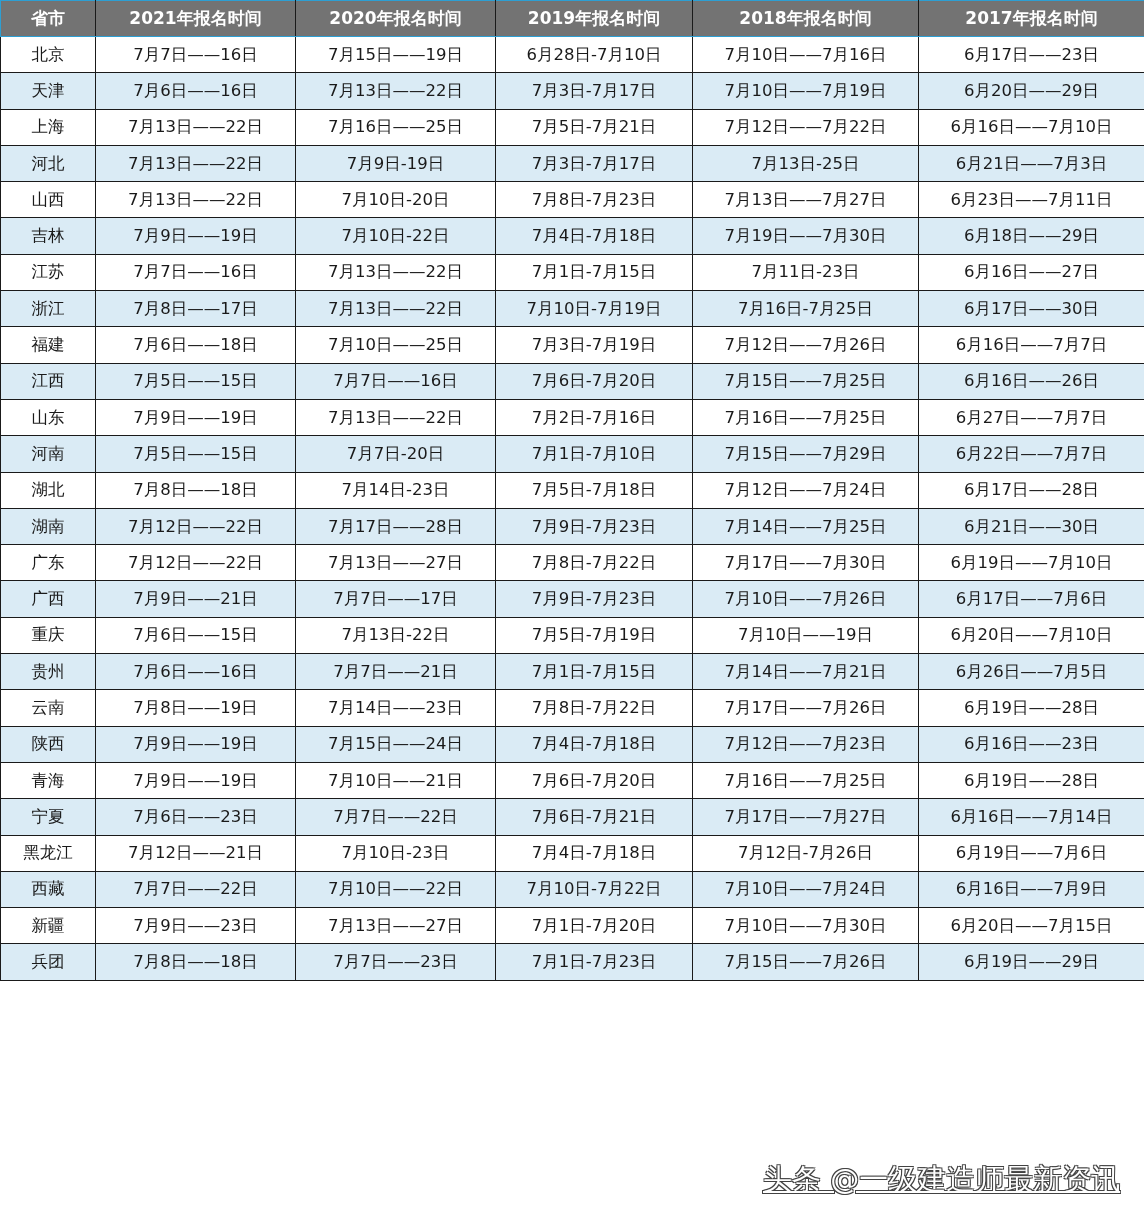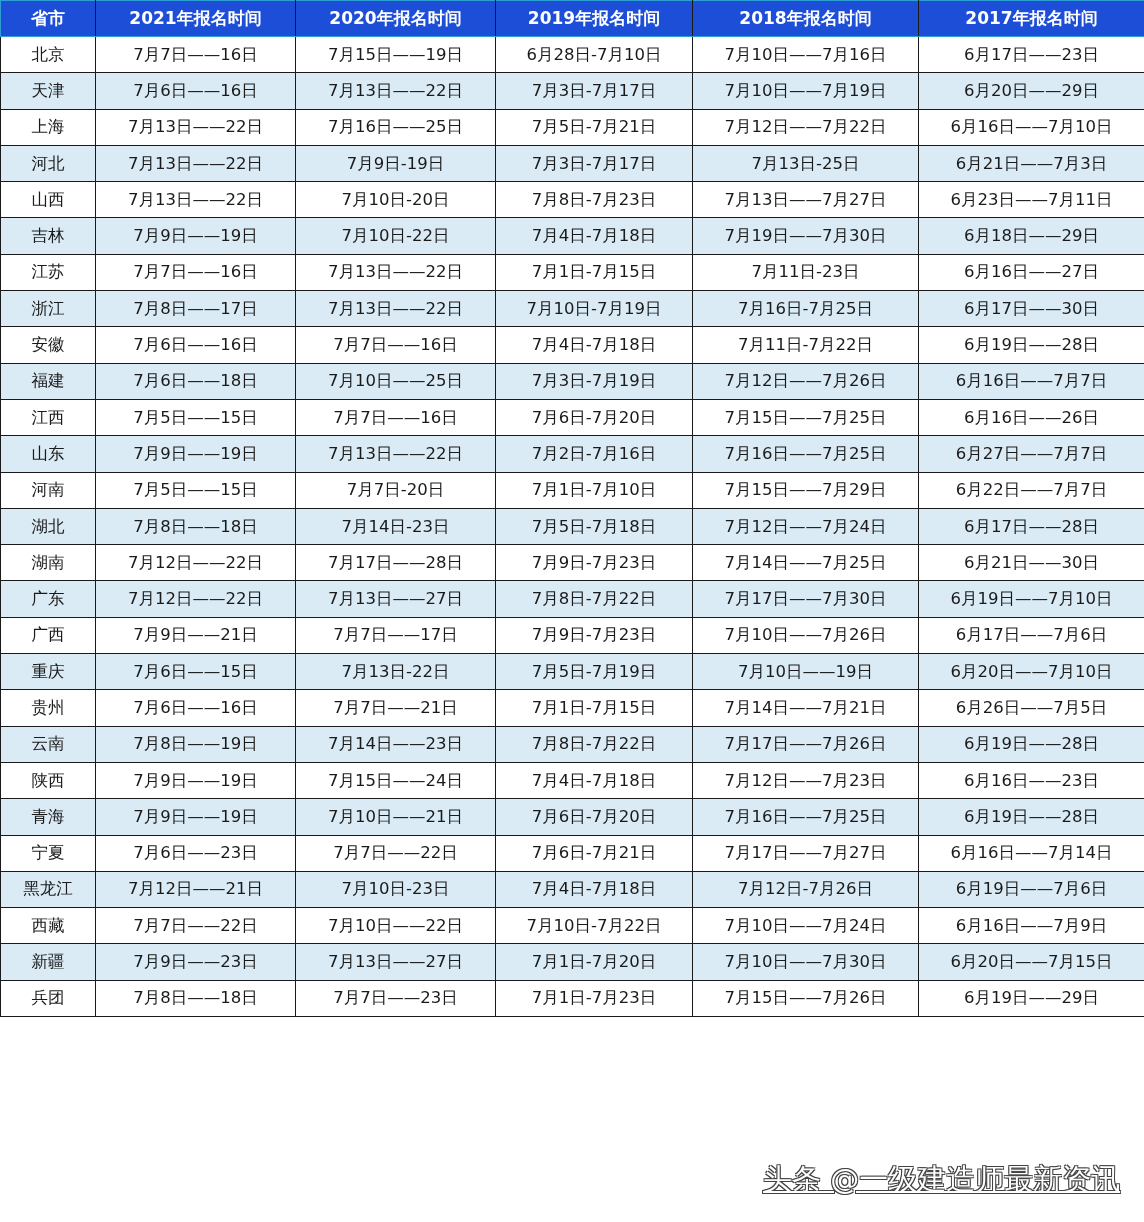--- a/index.html
+++ b/index.html
@@ -1,20 +1,20 @@
 <!DOCTYPE html>
 <html><head>
 <meta charset="utf-8">
 <style>
   html, body { margin: 0; padding: 0; background: #ffffff; }
   body { width: 1144px; height: 1222px; overflow: hidden; position: relative;
          font-family: "DejaVu Sans", "Liberation Sans", sans-serif; }
   table.reg { border-collapse: collapse; table-layout: fixed; width: 1144px; }
   table.reg th, table.reg td { border: 1.5px solid #1a1a1a; text-align: center; vertical-align: middle; padding: 0; overflow: hidden; white-space: nowrap; }
-  table.reg thead th { height: 35px; background: #1d4ed8; color: #ffffff; font-weight: bold; font-size: 17px; border-color: #2d9fd3; border-right-color: #1a1a1a; }
+  table.reg thead th { height: 35px; background: #737373; color: #ffffff; font-weight: bold; font-size: 17px; border-color: #2d9fd3; border-right-color: #1a1a1a; }
   table.reg tbody td { height: 35.3px; font-size: 16.5px; color: #1a1a1a; }
   table.reg tbody tr:nth-child(even) td { background: #daebf5; }
   table.reg tbody tr:nth-child(odd) td { background: #ffffff; }
   col.c0 { width: 95px; } col.c1 { width: 200px; } col.c2 { width: 200px; }
   col.c3 { width: 197px; } col.c4 { width: 226px; } col.c5 { width: 226px; }
   .watermark { position: absolute; left: 763px; top: 1160px; font-size: 29px; color: #ffffff;
                font-family: "DejaVu Sans", sans-serif; letter-spacing: 0px;
                text-shadow: -1px -1px 0 #333, 1px -1px 0 #333, -1px 1px 0 #333, 1px 1px 0 #333;
                pointer-events: none; white-space: nowrap; opacity: 0.92; text-decoration: underline; }
 </style>
@@ -99,28 +99,20 @@
       </tr>
       <tr>
         <td>浙江</td>
         <td>7月8日——17日</td>
         <td>7月13日——22日</td>
         <td>7月10日-7月19日</td>
         <td>7月16日-7月25日</td>
         <td>6月17日——30日</td>
       </tr>
       <tr>
-        <td>安徽</td>
-        <td>7月6日——16日</td>
-        <td>7月7日——16日</td>
-        <td>7月4日-7月18日</td>
-        <td>7月11日-7月22日</td>
-        <td>6月19日——28日</td>
-      </tr>
-      <tr>
         <td>福建</td>
         <td>7月6日——18日</td>
         <td>7月10日——25日</td>
         <td>7月3日-7月19日</td>
         <td>7月12日——7月26日</td>
         <td>6月16日——7月7日</td>
       </tr>
       <tr>
         <td>江西</td>
         <td>7月5日——15日</td>

